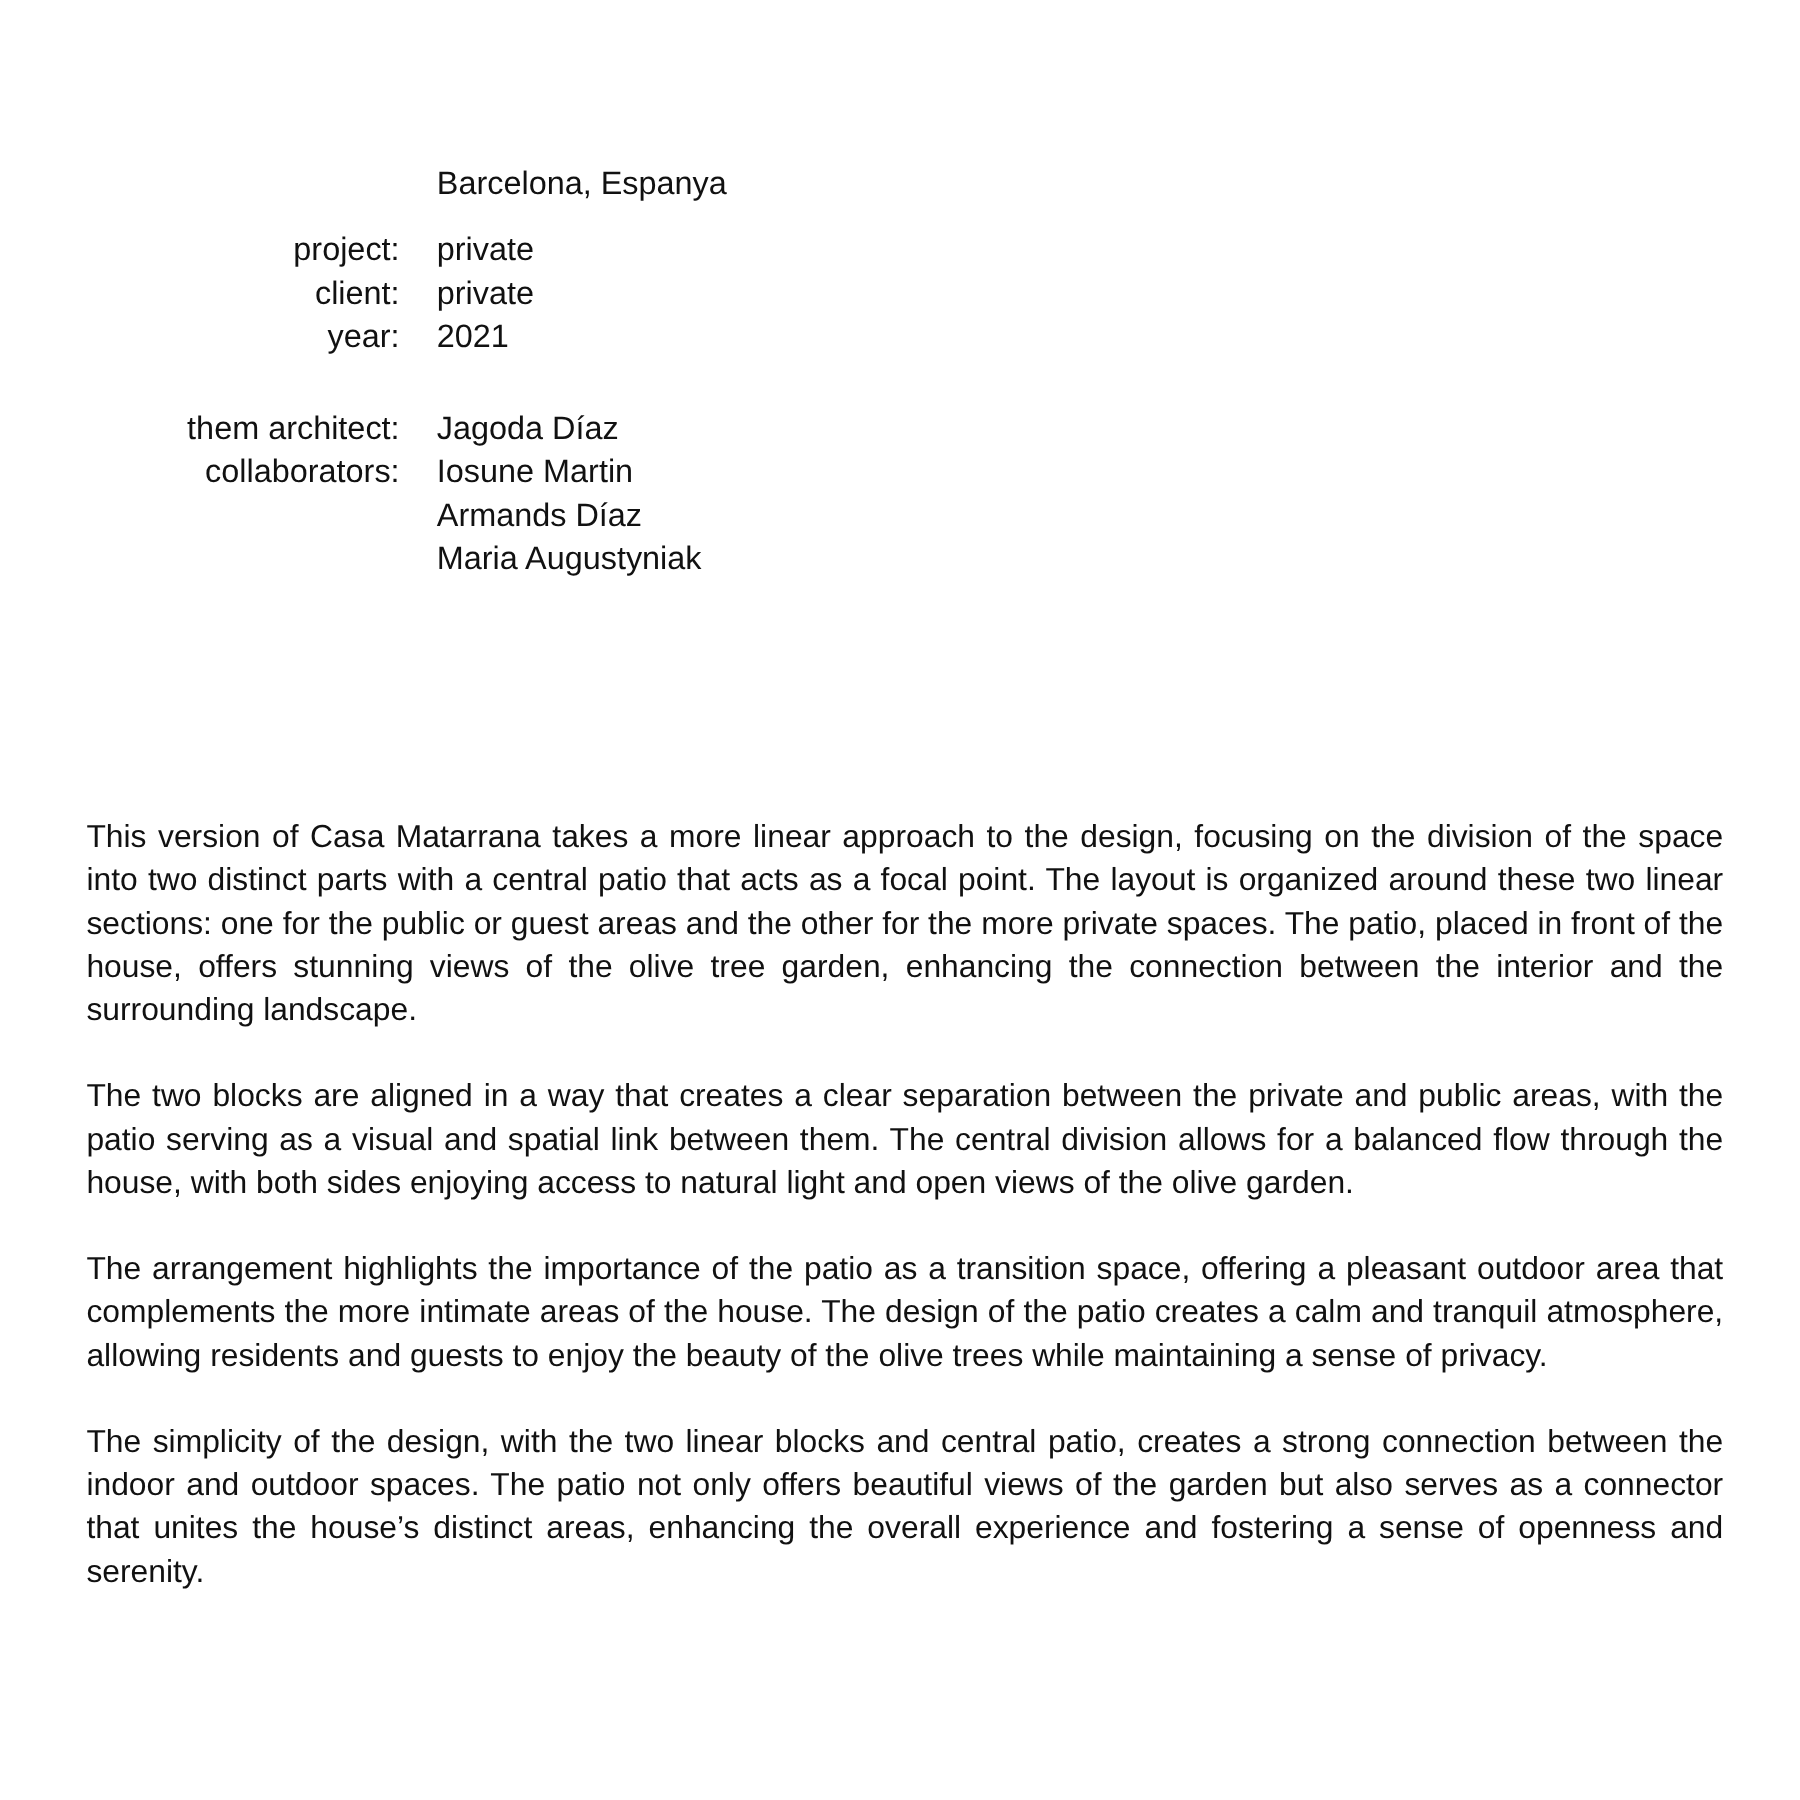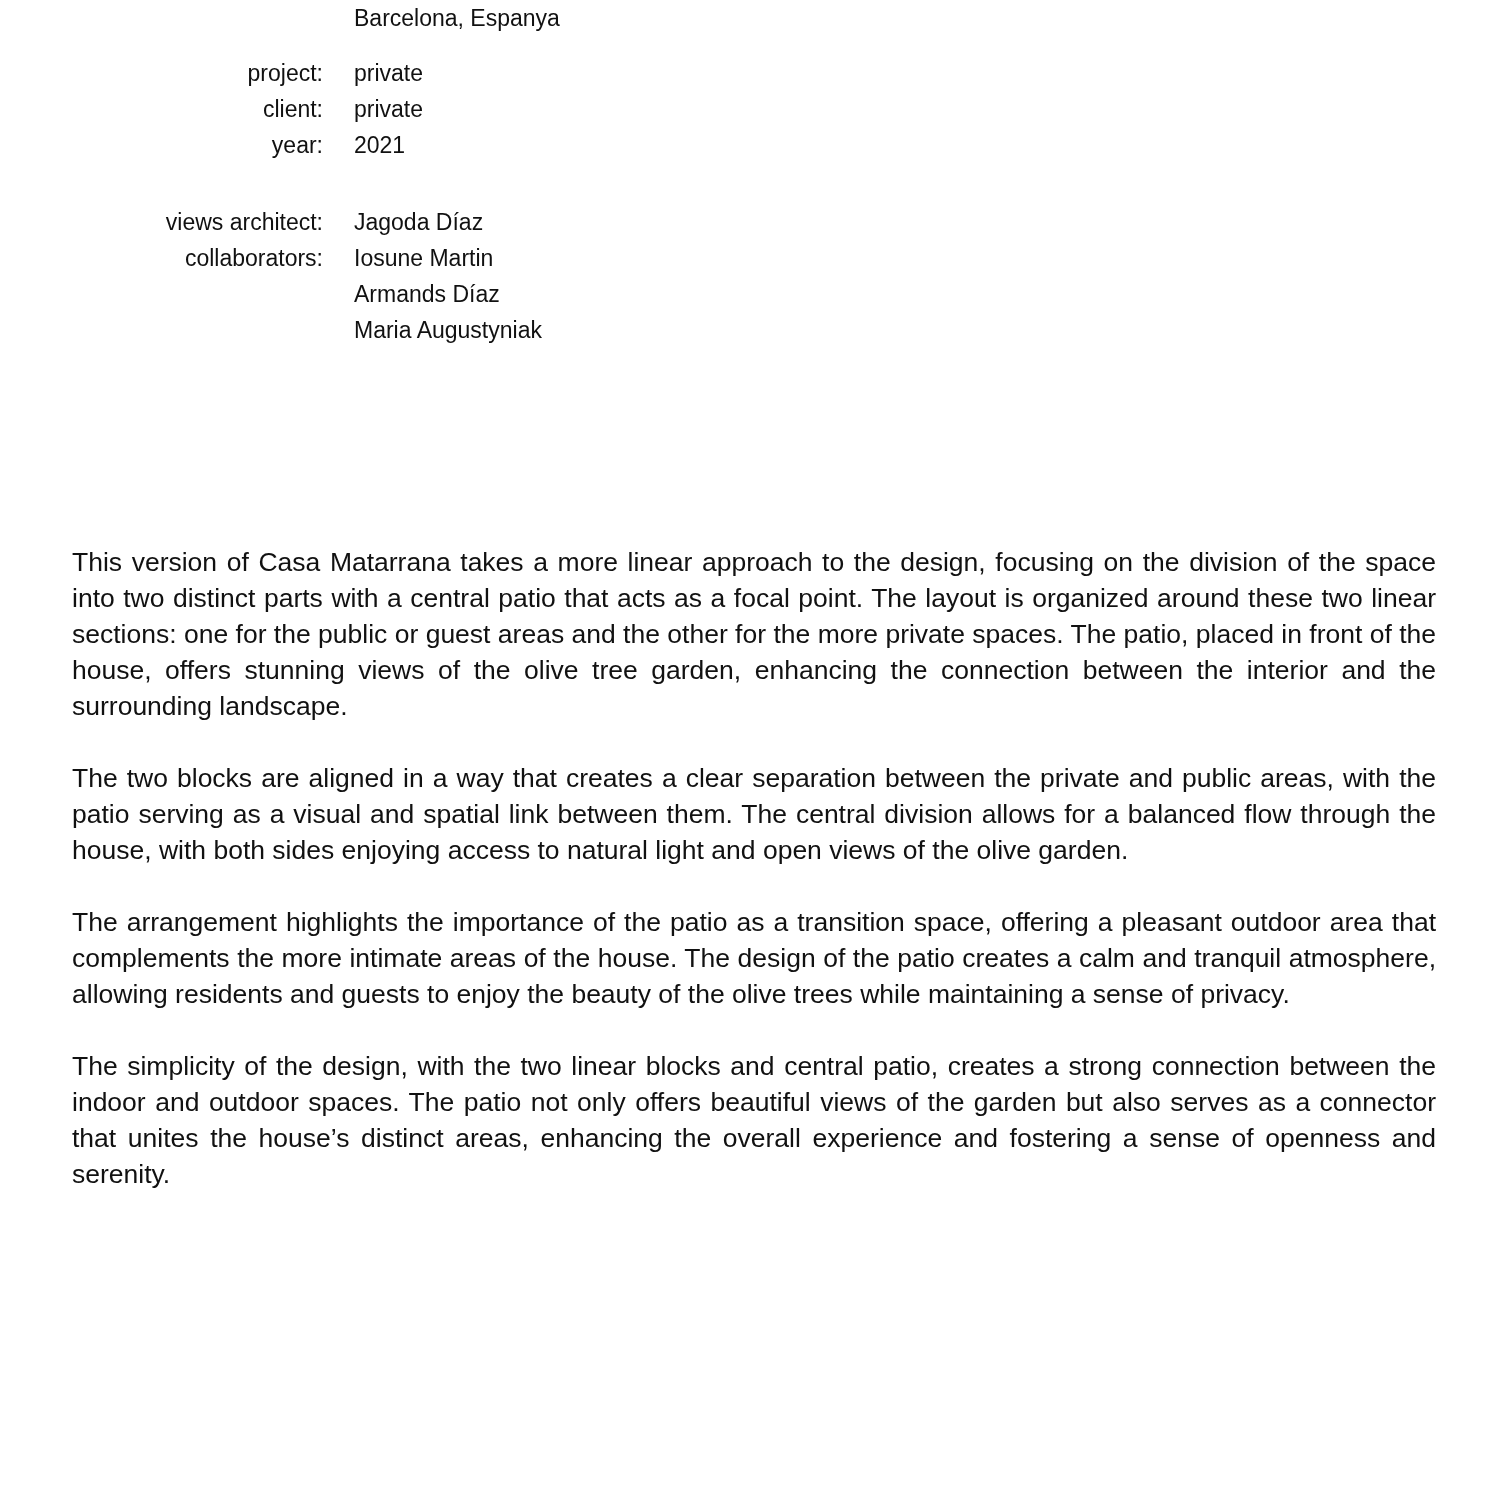--- a/index.html
+++ b/index.html
@@ -15,32 +15,34 @@
     font-family: "Liberation Sans", "DejaVu Sans", sans-serif;
     overflow: hidden;
   }
   .page {
     width: 1500px;
     height: 1500px;
     position: relative;
   }
   
   .meta {
-    font-size: 23px;
+    padding-top: 135px;
+    font-size: 27px;
     line-height: 36px;
   }
   .row {
     display: flex;
     align-items: baseline;
   }
   .row .label {
     flex: none;
     width: 323px;
     text-align: right;
     white-space: pre;
+    margin-left: 10px;
   }
   .row .value {
     margin-left: 31px;
     white-space: pre;
   }
   .fields { margin-top: 19px; }
   .team   { margin-top: 41px; }
   
   .description {
     margin: 196px 64px 0 72px;
@@ -75,21 +77,21 @@
         <span class="value">private</span>
       </div>
       <div class="row">
         <span class="label">year:</span>
         <span class="value">2021</span>
       </div>
     </div>
 
     <div class="team">
       <div class="row">
-        <span class="label">views architect:</span>
+        <span class="label">them architect:</span>
         <span class="value">Jagoda Díaz</span>
       </div>
       <div class="row">
         <span class="label">collaborators:</span>
         <span class="value">Iosune Martin</span>
       </div>
       <div class="row">
         <span class="label"></span>
         <span class="value">Armands Díaz</span>
       </div>

